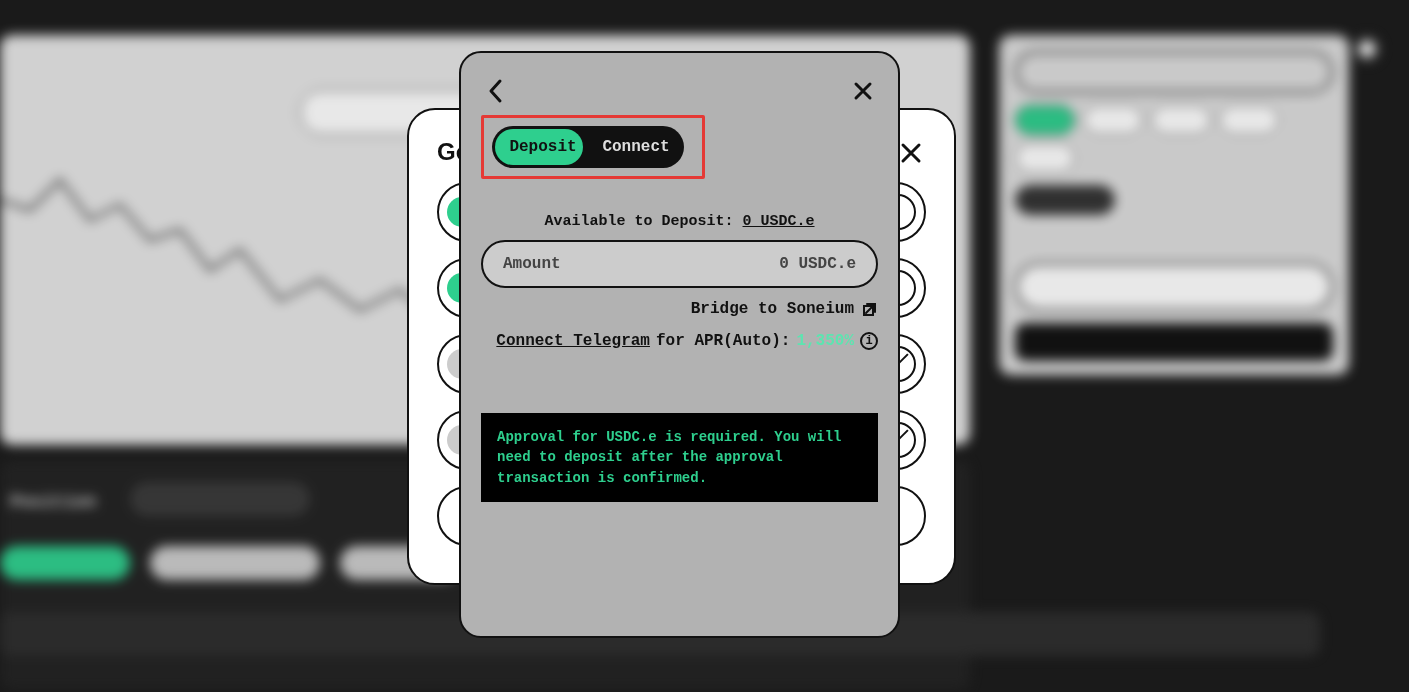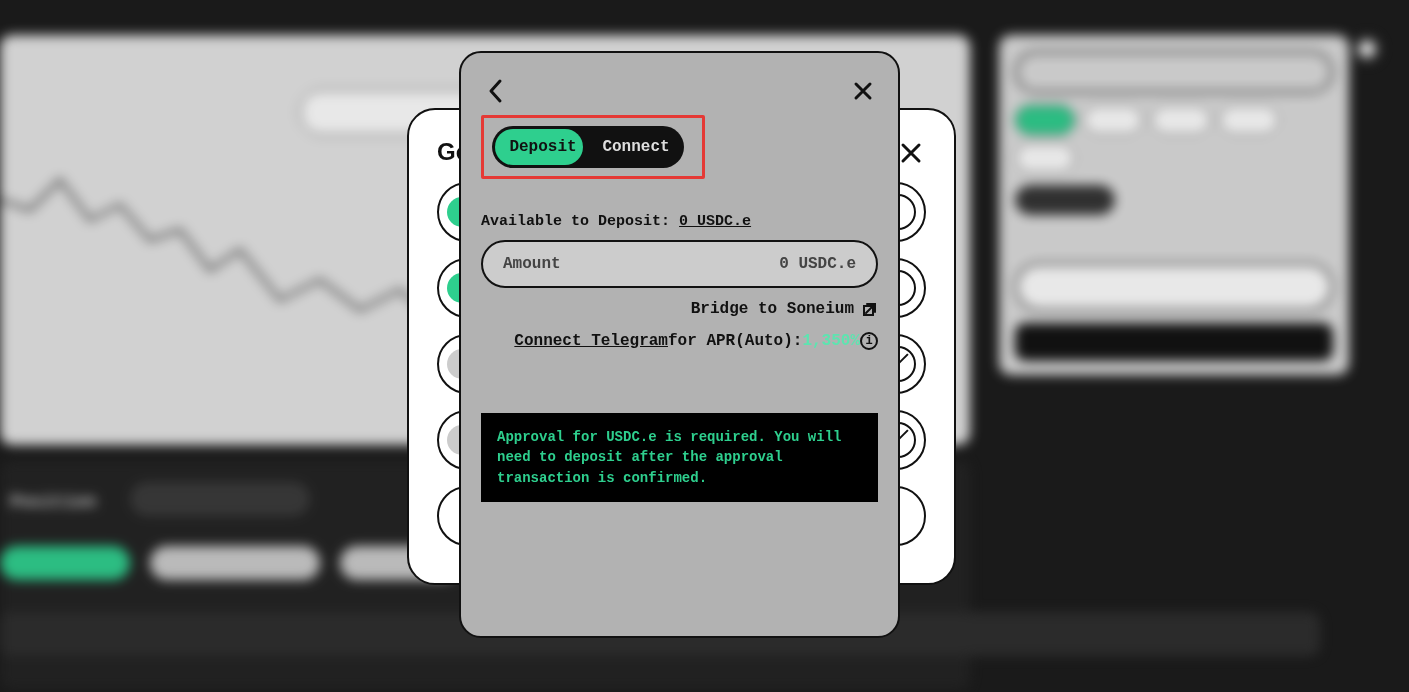--- a/index.html
+++ b/index.html
@@ -225,21 +225,21 @@
       font-weight: 700;
       border-radius: 20px;
       cursor: pointer;
       padding-left: 8px;
     }
 
     .mf-seg.deposit { background: #2ecf8e; color: #111; width: 88px; }
     .mf-seg.withdraw { color: #dedede; flex: 1; width: 98px; }
 
     .mf-avail {
-      text-align: left;
+      text-align: center;
       font-weight: 600;
       font-size: 15px;
       color: #111;
       margin-top: 34px;
     }
     .mf-avail .under { text-decoration: underline; font-weight: 700; }
 
     .mf-input {
       margin-top: 10px;
       height: 48px;
@@ -266,20 +266,21 @@
     }
 
     .mf-apr {
       text-align: right;
       margin-top: 14px;
       font-weight: 600;
       color: #111;
       display: flex;
       justify-content: flex-end;
       align-items: center;
+      gap: 6px;
     }
     .mf-apr .tg { text-decoration: underline; font-weight: 700; }
     .mf-apr .rate { color: #5de4b0; font-weight: 700; }
 
     .mf-info-icon {
       width: 18px; height: 18px; border: 2px solid #111; border-radius: 50%;
       display: inline-flex; align-items: center; justify-content: center;
       font-size: 12px; font-weight: 700;
     }
 

